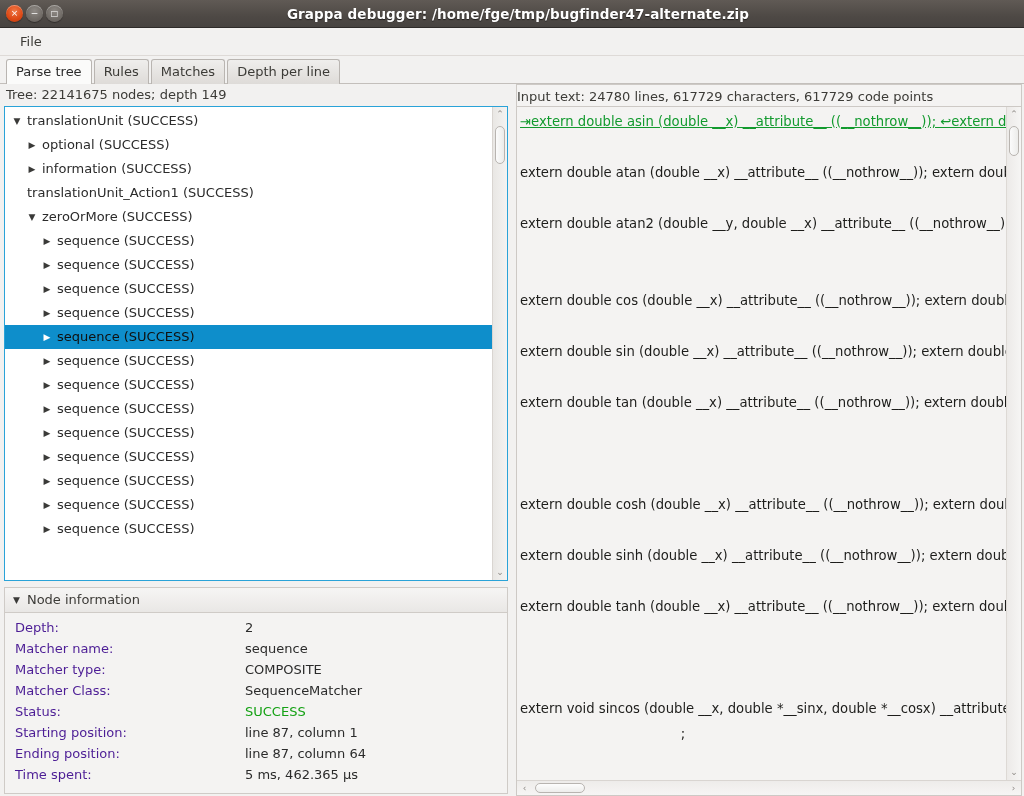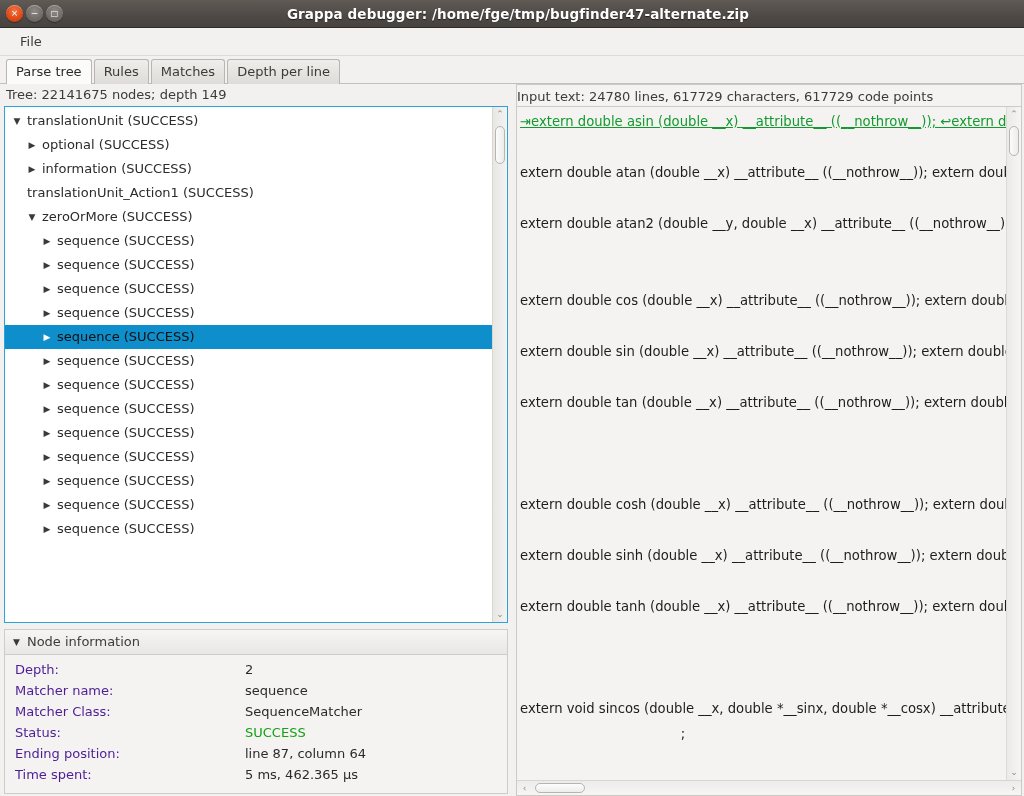--- a/index.html
+++ b/index.html
@@ -537,26 +537,34 @@
         <div class="nodeinfo-body" id="nodeinfo">
             <div class="ni-row">
               <div class="ni-key">Depth:</div>
               <div class="ni-val">2</div>
             </div>
             <div class="ni-row">
               <div class="ni-key">Matcher name:</div>
               <div class="ni-val">sequence</div>
             </div>
             <div class="ni-row">
+              <div class="ni-key">Matcher type:</div>
+              <div class="ni-val">COMPOSITE</div>
+            </div>
+            <div class="ni-row">
               <div class="ni-key">Matcher Class:</div>
               <div class="ni-val">SequenceMatcher</div>
             </div>
             <div class="ni-row">
               <div class="ni-key">Status:</div>
               <div class="ni-val success">SUCCESS</div>
+            </div>
+            <div class="ni-row">
+              <div class="ni-key">Starting position:</div>
+              <div class="ni-val">line 87, column 1</div>
             </div>
             <div class="ni-row">
               <div class="ni-key">Ending position:</div>
               <div class="ni-val">line 87, column 64</div>
             </div>
             <div class="ni-row">
               <div class="ni-key">Time spent:</div>
               <div class="ni-val">5 ms, 462.365 µs</div>
             </div>
           </div>

